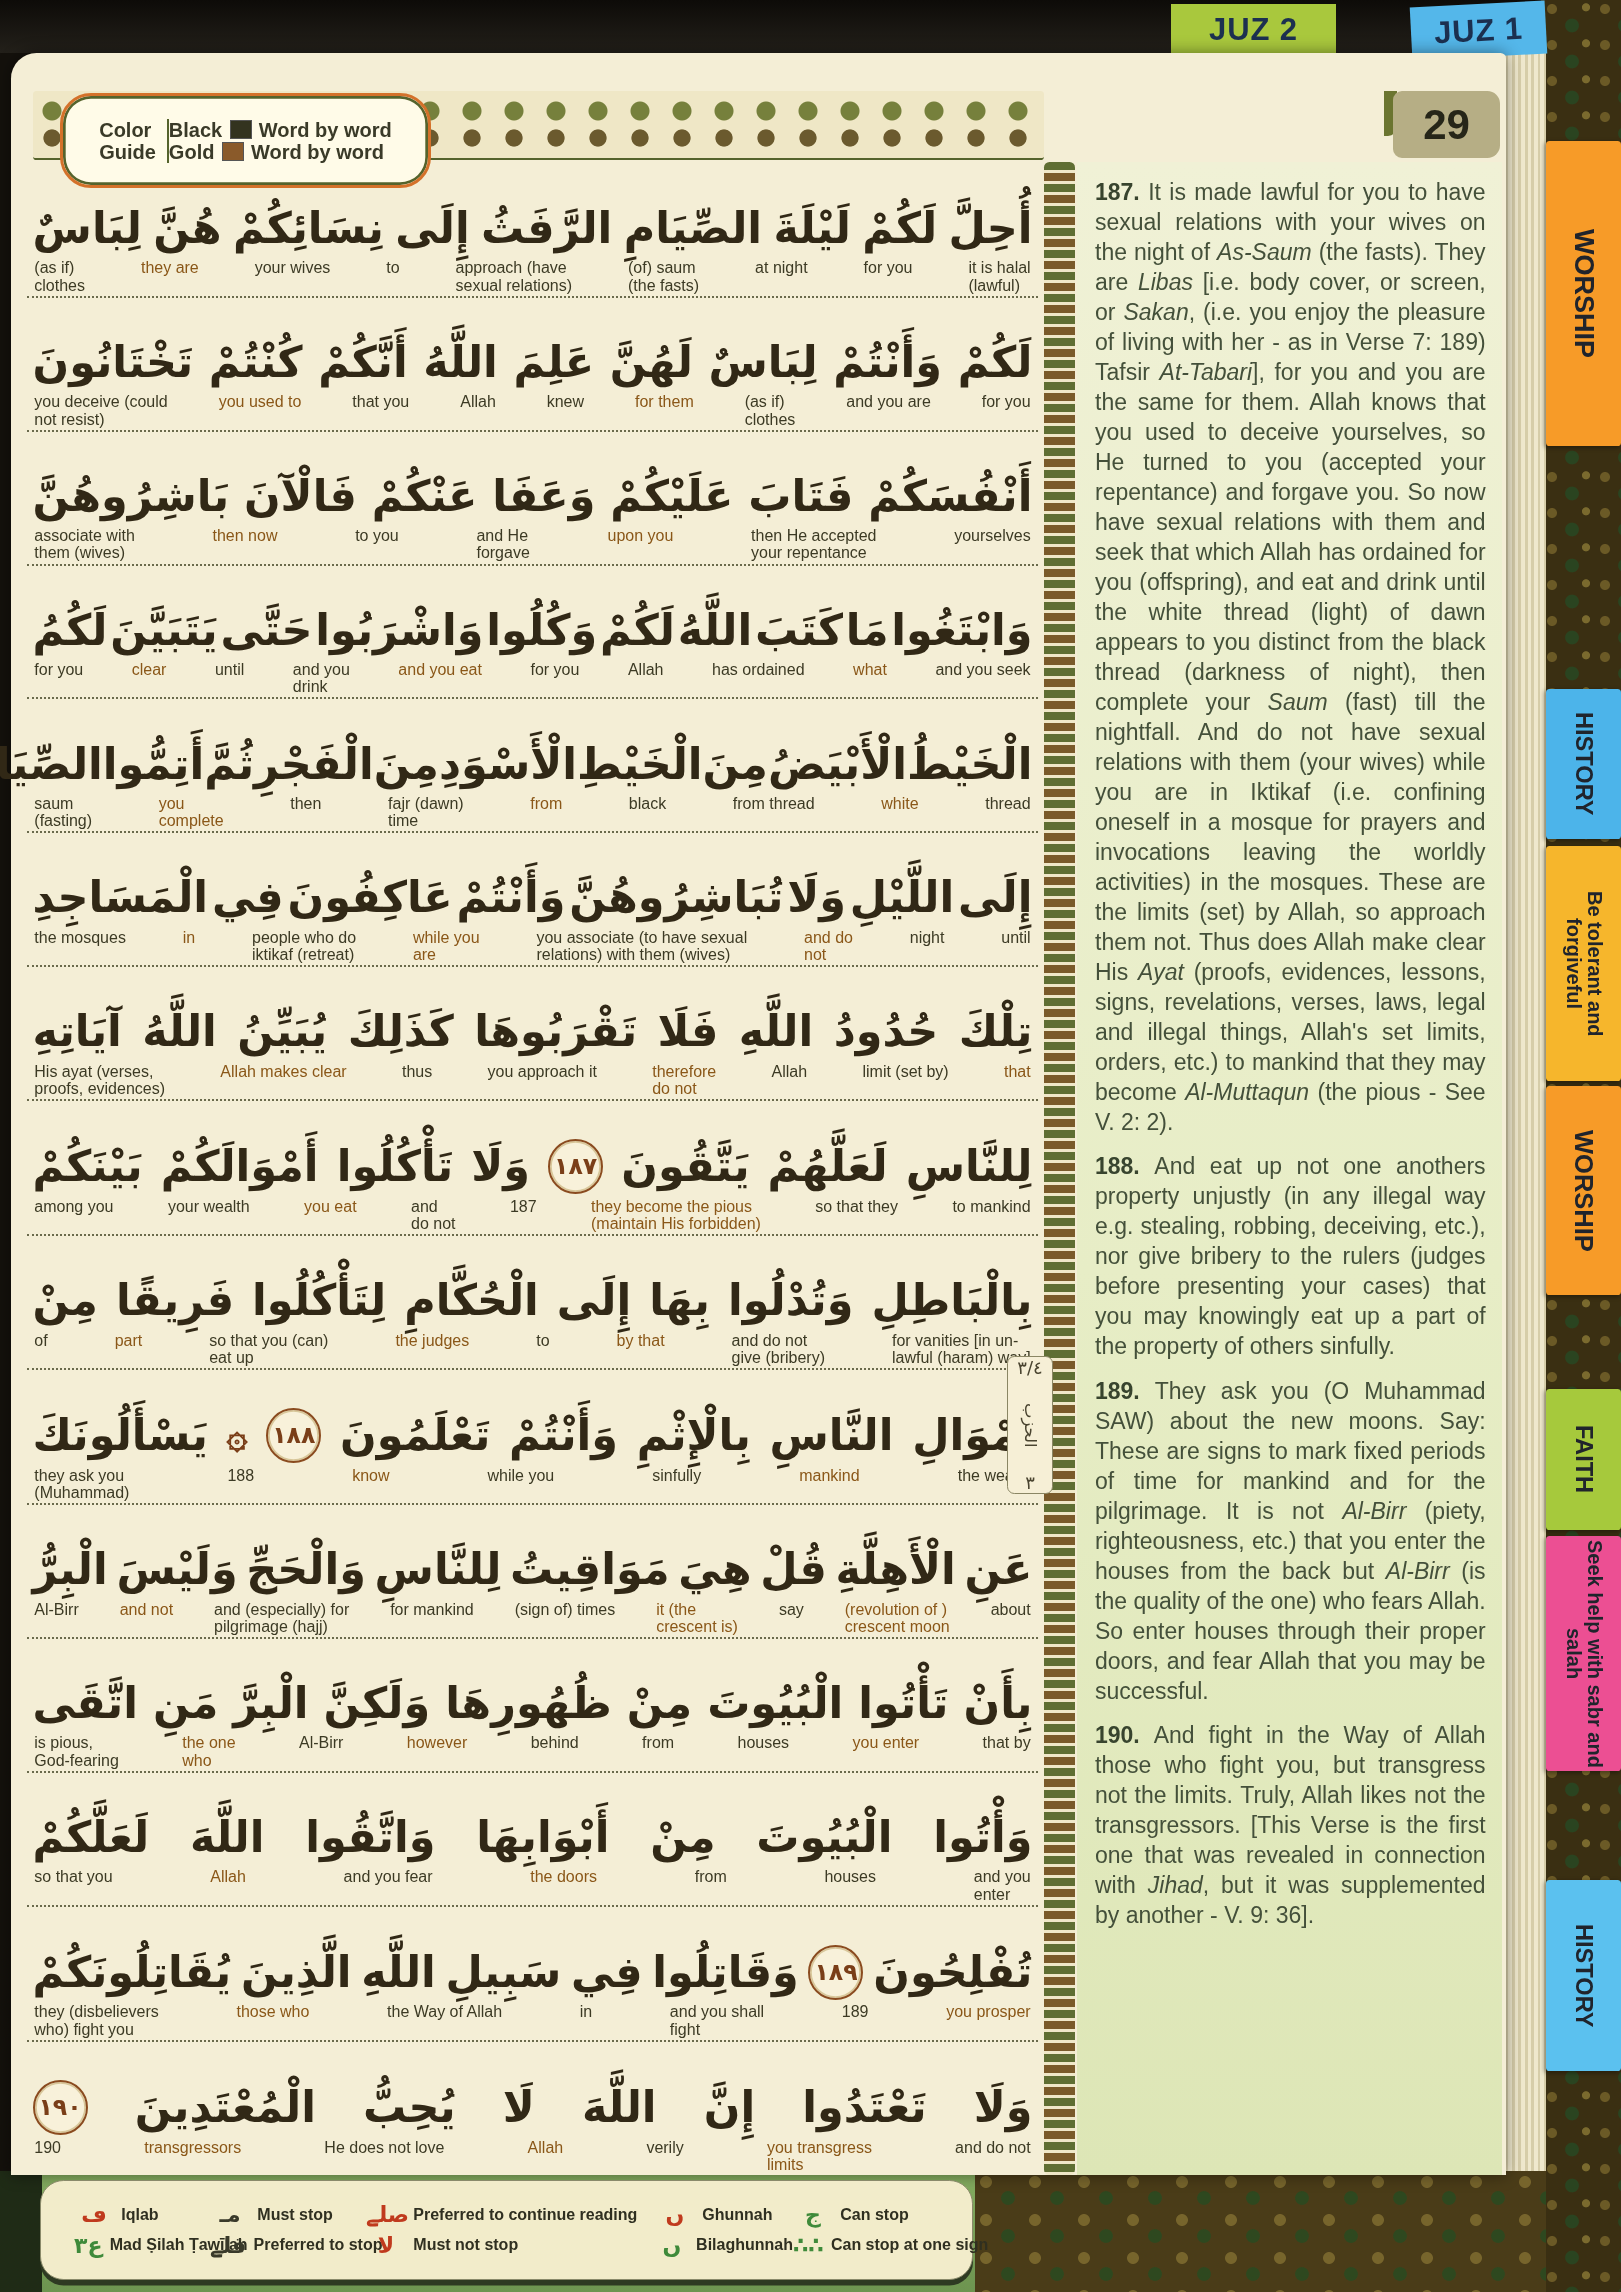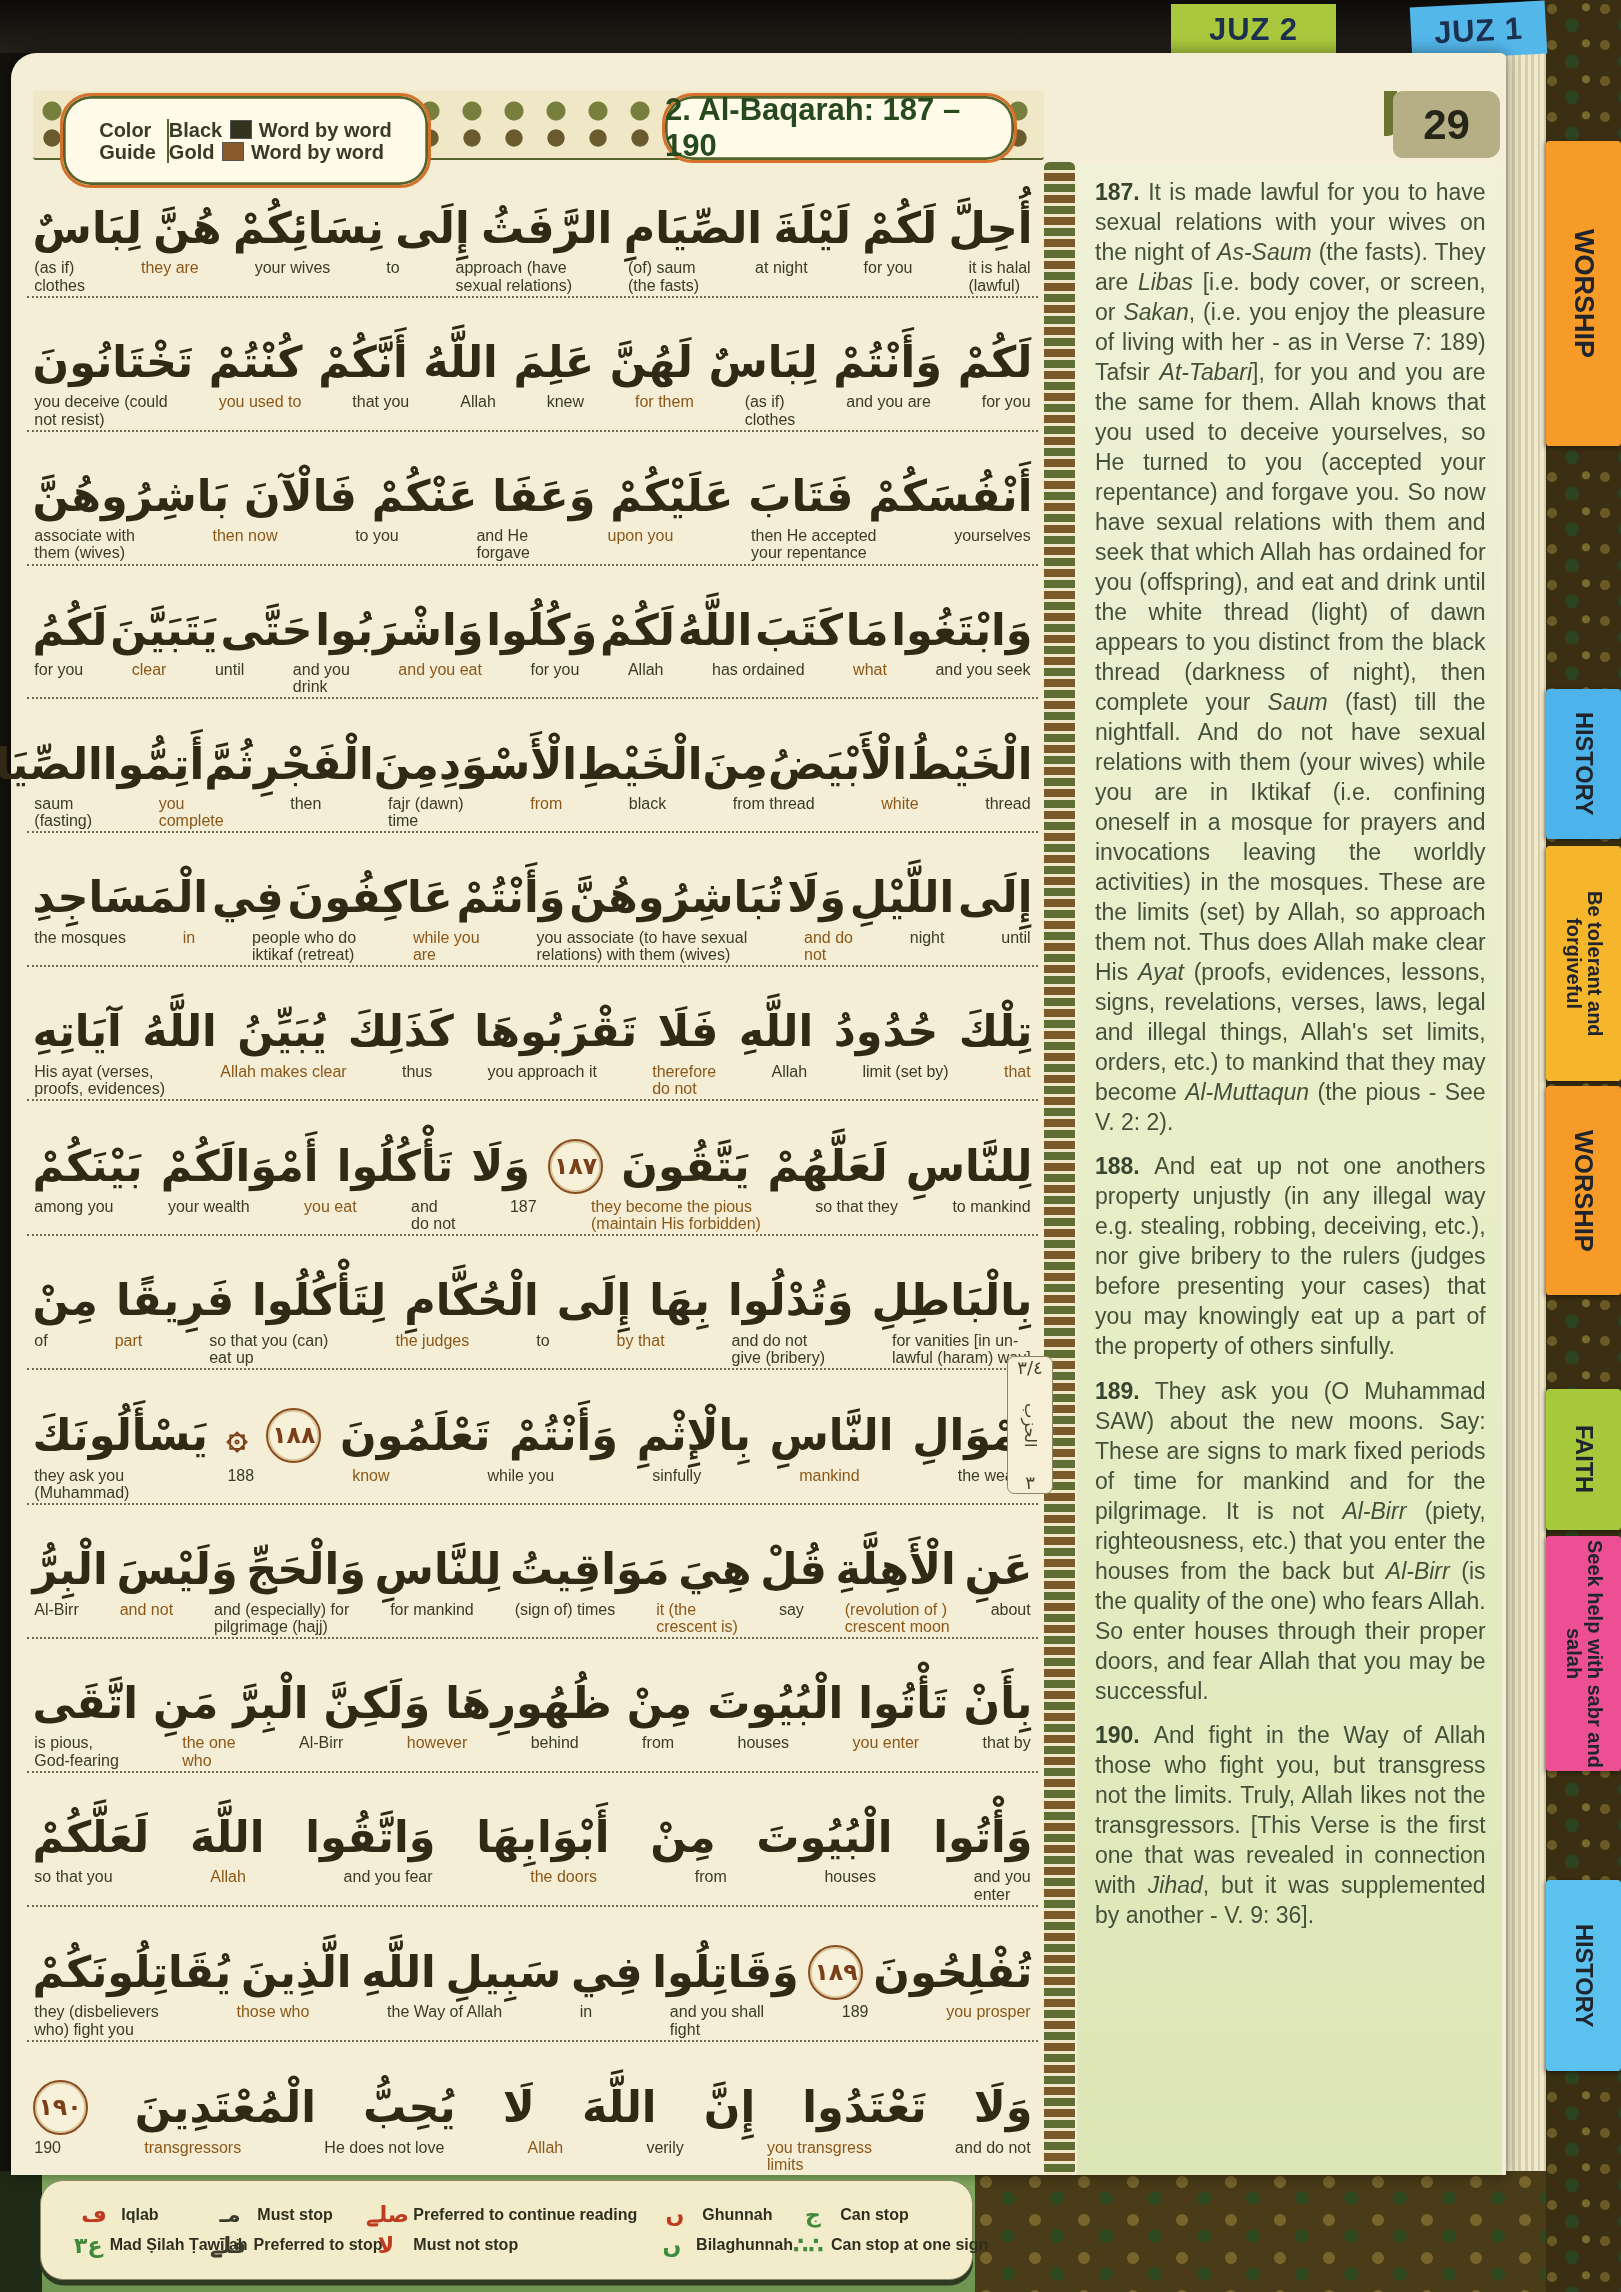--- a/index.html
+++ b/index.html
@@ -148,23 +148,20 @@
         <span class="swatch" id="sw0" style="background: rgb(51, 51, 31);"></span>
         <span>Word by word</span>
       </div>
       <div class="guide-row">
         <span>Gold</span>
         <span class="swatch" id="sw1" style="background: rgb(138, 90, 42);"></span>
         <span>Word by word</span>
       </div>
     </div>
   </div>
-  <div class="pill title">
-    <span>2. Al-Baqarah: 187 – 190</span>
-  </div>
   <div class="pagenum-notch"></div>
   <div class="pagenum-box">
     <span>29</span>
   </div>
 
   <div class="quran" id="quran">
       <div class="qline">
         <div class="ar">
           <span class="word">أُحِلَّ</span>
           <span class="word">لَكُمْ</span>

